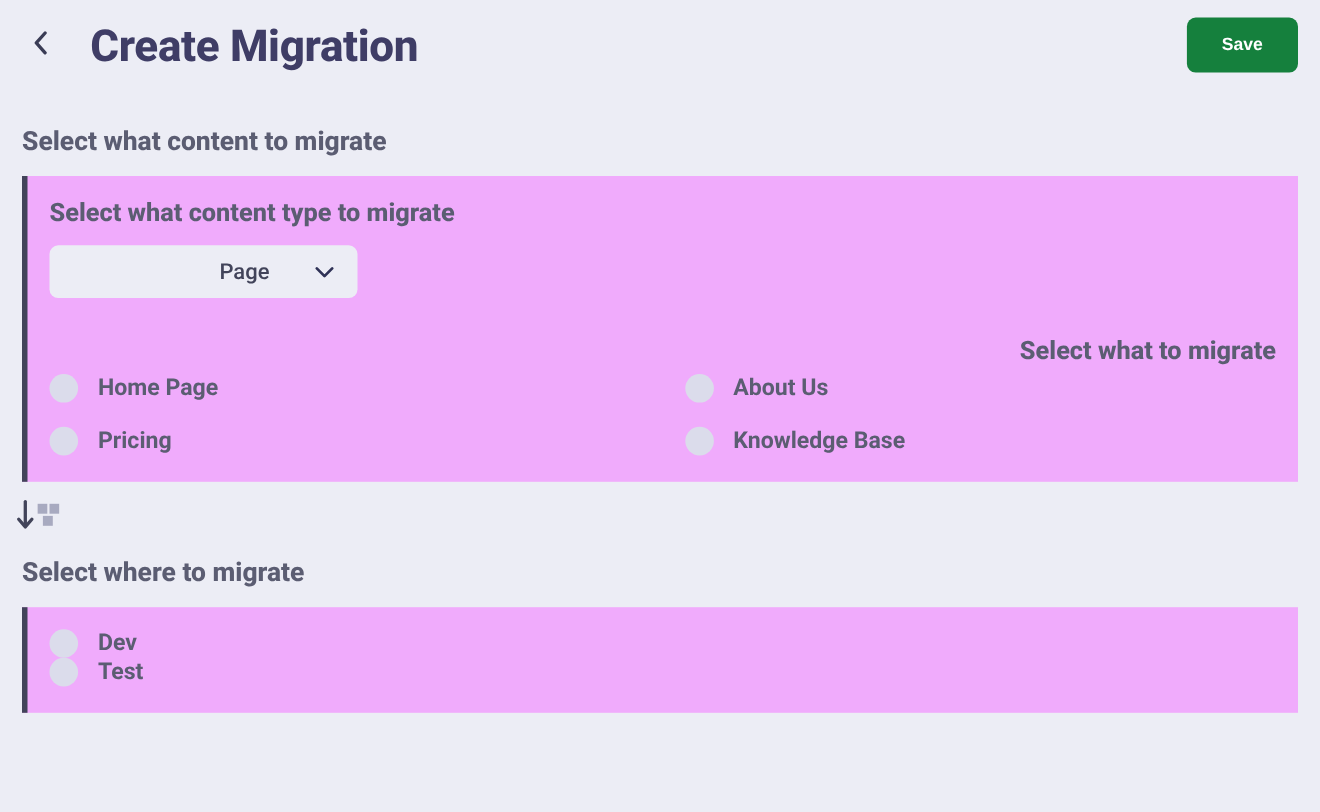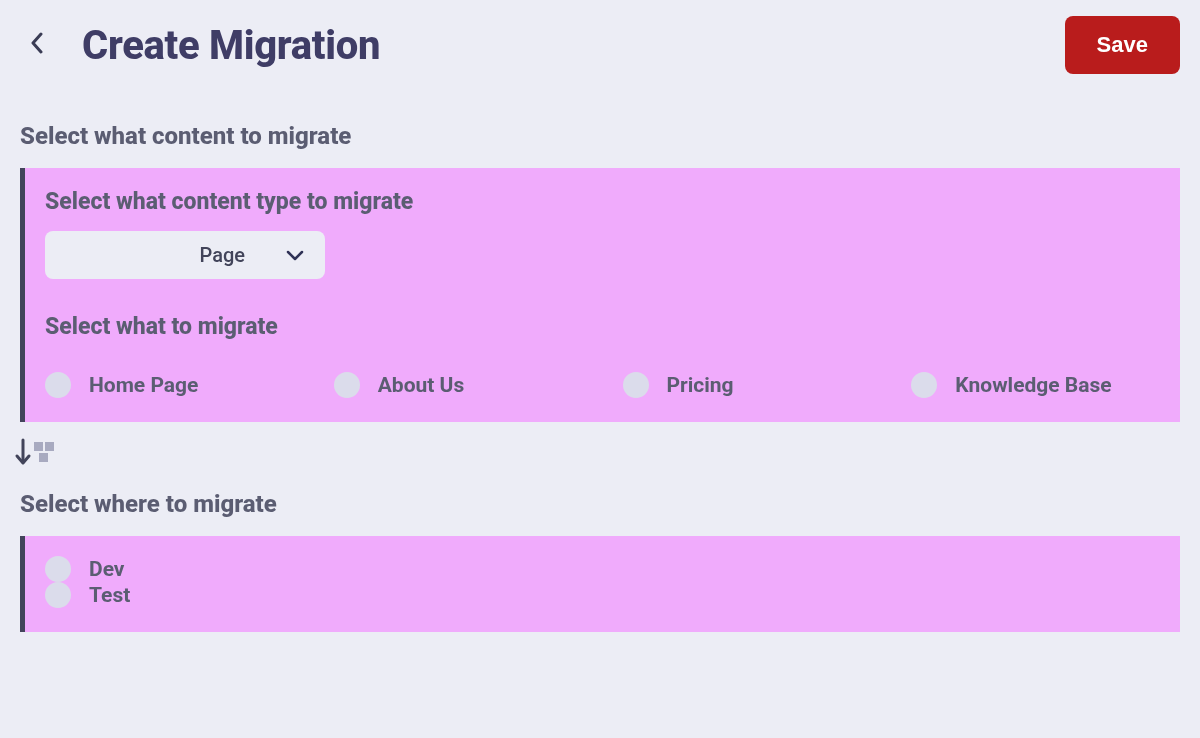--- a/index.html
+++ b/index.html
@@ -33,26 +33,26 @@
     cursor: pointer;
     color: #3A3C55;
   }
   .title {
     font-size: 40px;
     font-weight: 800;
     color: #3F3D66;
     letter-spacing: -0.3px;
   }
   .save-btn {
-    background: #b91c1c;
+    background: #15803d;
     color: #fff;
     border: none;
     border-radius: 8px;
     padding: 16px 32px;
-    font-size: 22px;
+    font-size: 16px;
     font-weight: 700;
     cursor: pointer;
   }
   .section-title {
     font-size: 24px;
     font-weight: 800;
     color: #5B5D72;
     padding: 48px 20px 18px 20px;
   }
   .section-title.tight {
@@ -85,25 +85,26 @@
   }
   .select .chev {
     margin-left: 40px;
     display: inline-flex;
   }
   .sub-heading {
     font-size: 23px;
     font-weight: 800;
     color: #5B5D72;
     margin-top: 34px;
-    margin-bottom: 32px;
+    margin-bottom: 8px;
+    text-align: right;
   }
   .options-grid {
     display: grid;
-    grid-template-columns: 1fr 1fr 1fr 1fr;
+    grid-template-columns: 1fr 1fr;
     column-gap: 40px;
     row-gap: 22px;
   }
   .opt {
     display: flex;
     align-items: center;
     gap: 18px;
     cursor: pointer;
   }
   .radio {

